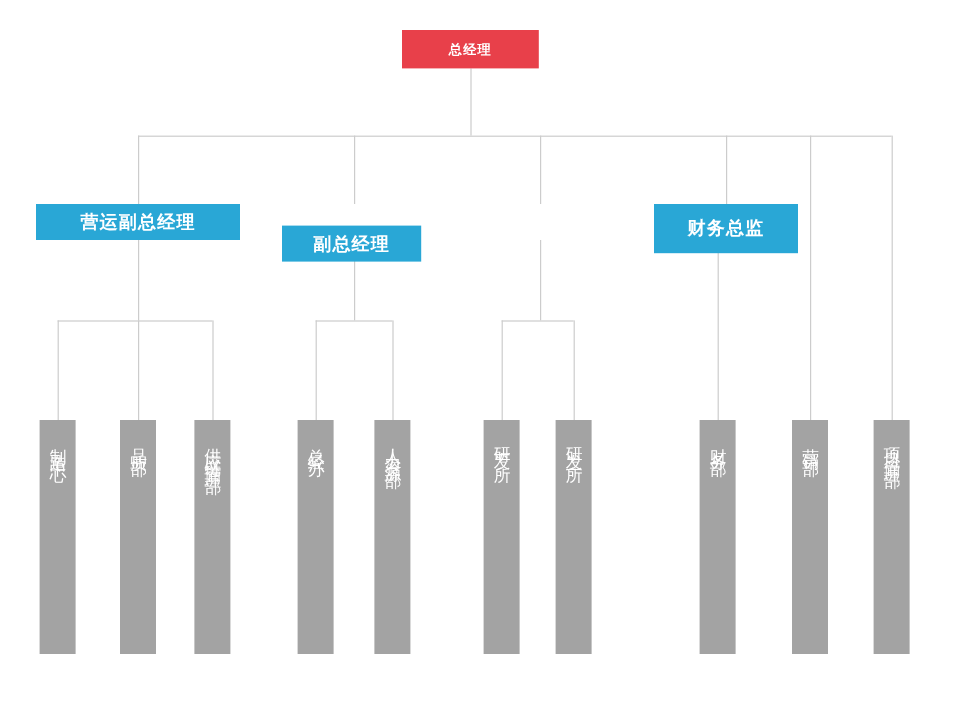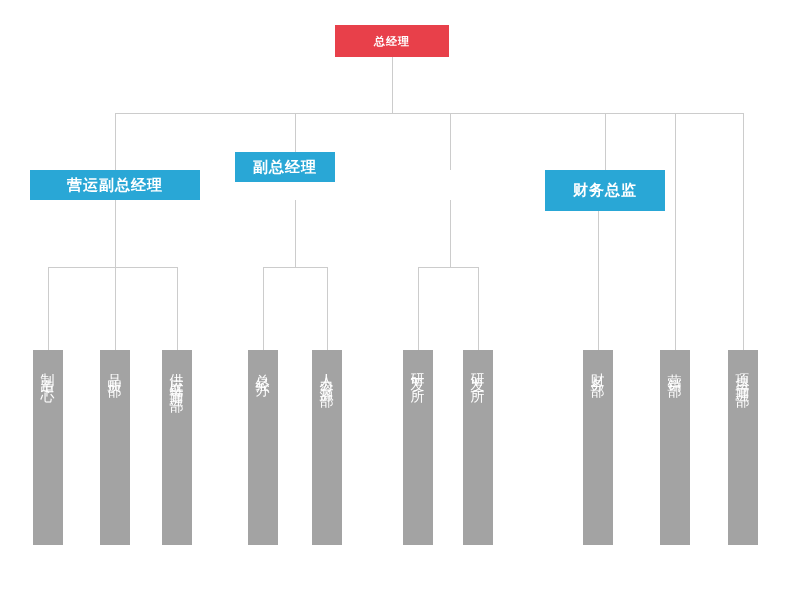--- a/index.html
+++ b/index.html
@@ -90,21 +90,21 @@
 
   <div class="line v" style="left:598px;top:200px;height:150px"></div>
 
   <div class="node root" style="left:335px;top:25px;width:114px;height:32px">
     <span>总经理</span>
   </div>
 
   <div class="node mgr" style="left:30px;top:170px;width:170px;height:30px">
     <span>营运副总经理</span>
   </div>
-  <div class="node mgr" style="left:235px;top:152px;width:100px;height:30px">
+  <div class="node mgr" style="left:235px;top:188px;width:116px;height:30px">
     <span>副总经理</span>
   </div>
   <div class="node mgr" style="left:545px;top:170px;width:120px;height:41px">
     <span>财务总监</span>
   </div>
 
   <div class="node dept" style="left:33px;top:350px;width:30px;height:195px">
     <span>制造中心</span>
   </div>
   <div class="node dept" style="left:100px;top:350px;width:30px;height:195px">

